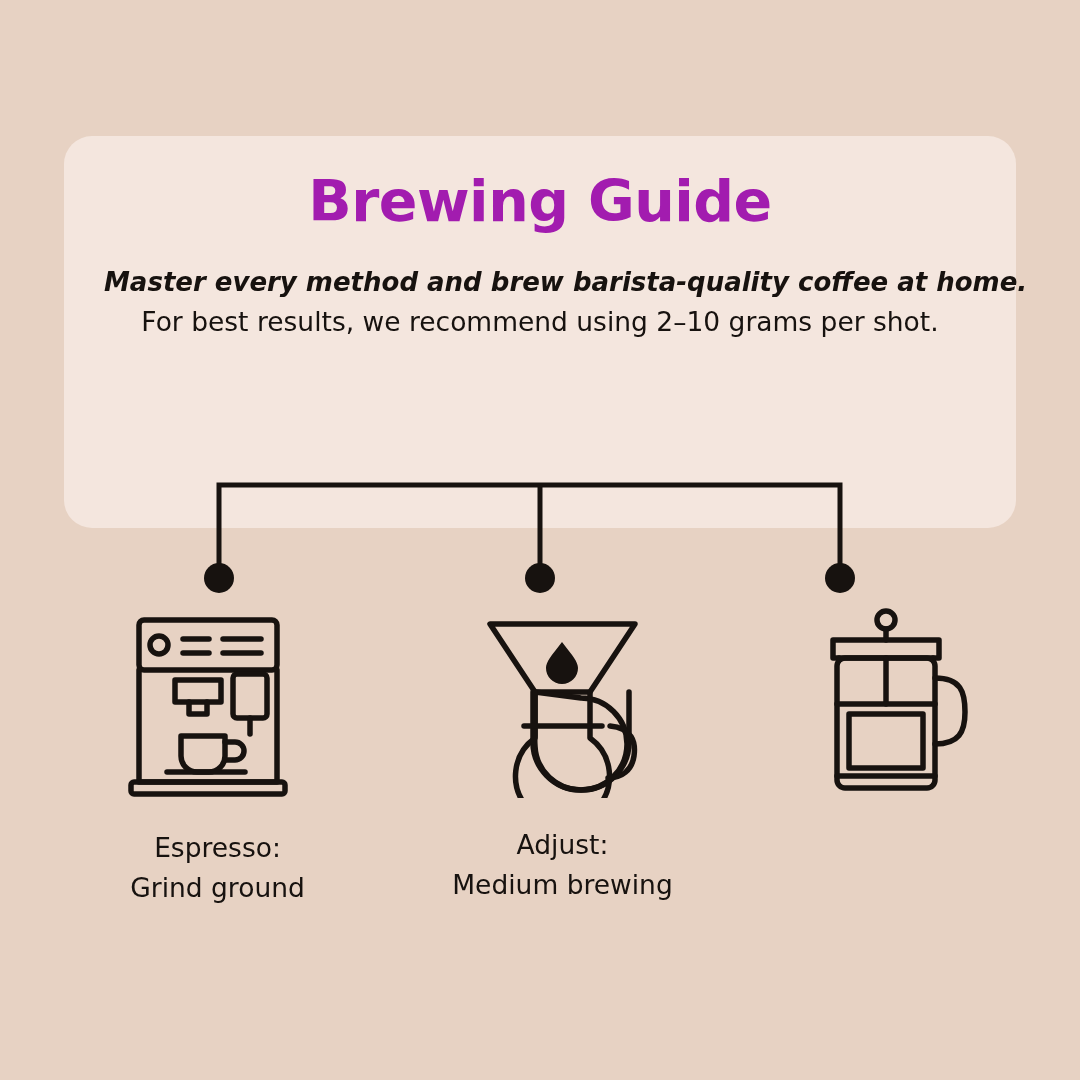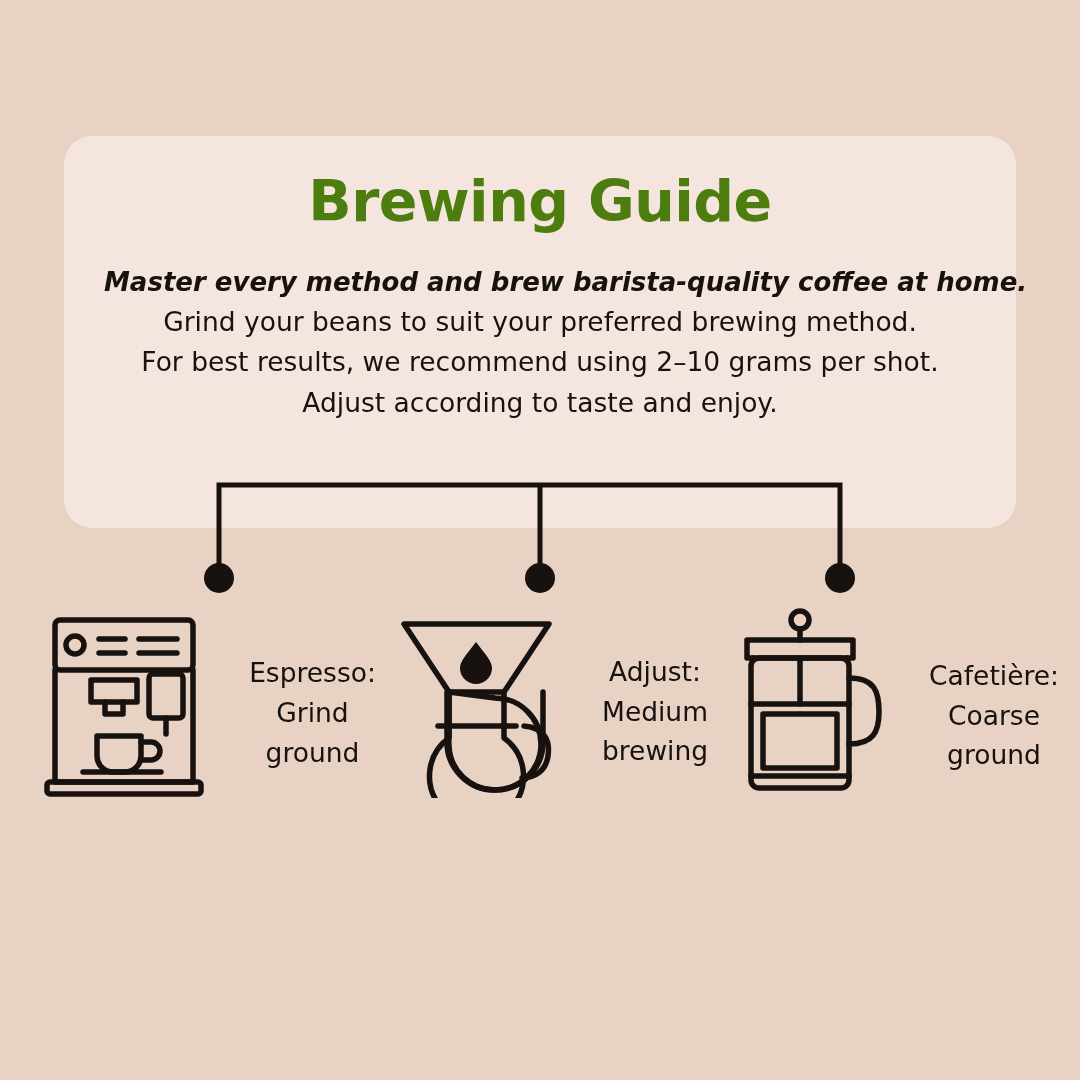--- a/index.html
+++ b/index.html
@@ -30,21 +30,21 @@
     border-radius: 28px;
     box-sizing: border-box;
     padding: 34px 40px 0 40px;
     text-align: center;
   }
   .title {
     font-family: "DejaVu Sans", sans-serif;
     font-weight: bold;
     font-size: 57px;
     letter-spacing: -0.5px;
-    color: #4d7c0f;
+    color: #a21caf;
     margin: 0;
     line-height: 1.1;
   }
   .subtitle-block {
     margin-top: 30px;
   }
   .sub-line {
     font-size: 26.5px;
     color: #17120f;
     line-height: 1.52;
@@ -70,20 +70,21 @@
   .columns {
     position: absolute;
     left: 0;
     top: 598px;
     width: 1080px;
     display: flex;
   }
   .col {
     width: 360px;
     display: flex;
+    flex-direction: column;
     align-items: center;
   }
   .icon-wrap {
     height: 200px;
     display: flex;
     align-items: flex-end;
     justify-content: center;
   }
   .caption {
     margin-top: 24px;
@@ -99,23 +100,21 @@
 </style>
 </head>
 <body>
 
 <div class="page">
 
   <div class="header-card">
     <h1 class="title">Brewing Guide</h1>
     <div class="subtitle-block">
       <div class="sub-line italic">Master every method and brew barista-quality coffee at home.</div>
-      <div class="sub-line">Grind your beans to suit your preferred brewing method.</div>
       <div class="sub-line">For best results, we recommend using 2–10 grams per shot.</div>
-      <div class="sub-line">Adjust according to taste and enjoy.</div>
     </div>
   </div>
 
   <svg class="connectors" viewBox="0 0 1080 1080">
     <path d="M219 485 L219 575 M219 485 L840 485 M840 485 L840 575 M540 485 L540 575" stroke="#17120f" stroke-width="5" fill="none" stroke-linecap="square"></path>
     <circle cx="219" cy="578" r="15" fill="#17120f"></circle>
     <circle cx="540" cy="578" r="15" fill="#17120f"></circle>
     <circle cx="840" cy="578" r="15" fill="#17120f"></circle>
   </svg>
 
@@ -193,20 +192,16 @@
           <path d="M126 70 c26 0 30 14 30 34 c0 20 -6 32 -30 32"></path>
 
           <line x1="77" y1="50" x2="77" y2="96"></line>
           <line x1="28" y1="96" x2="126" y2="96"></line>
 
           <rect x="40" y="106" width="74" height="54"></rect>
 
           <line x1="28" y1="168" x2="126" y2="168"></line>
         </svg>
       </div>
-      <div class="caption">
-        <span>Cafetière:</span>
-        <span class="l2">Coarse ground</span>
-      </div>
     </div>
 
   </div>
 </div>
 
 </body></html>

